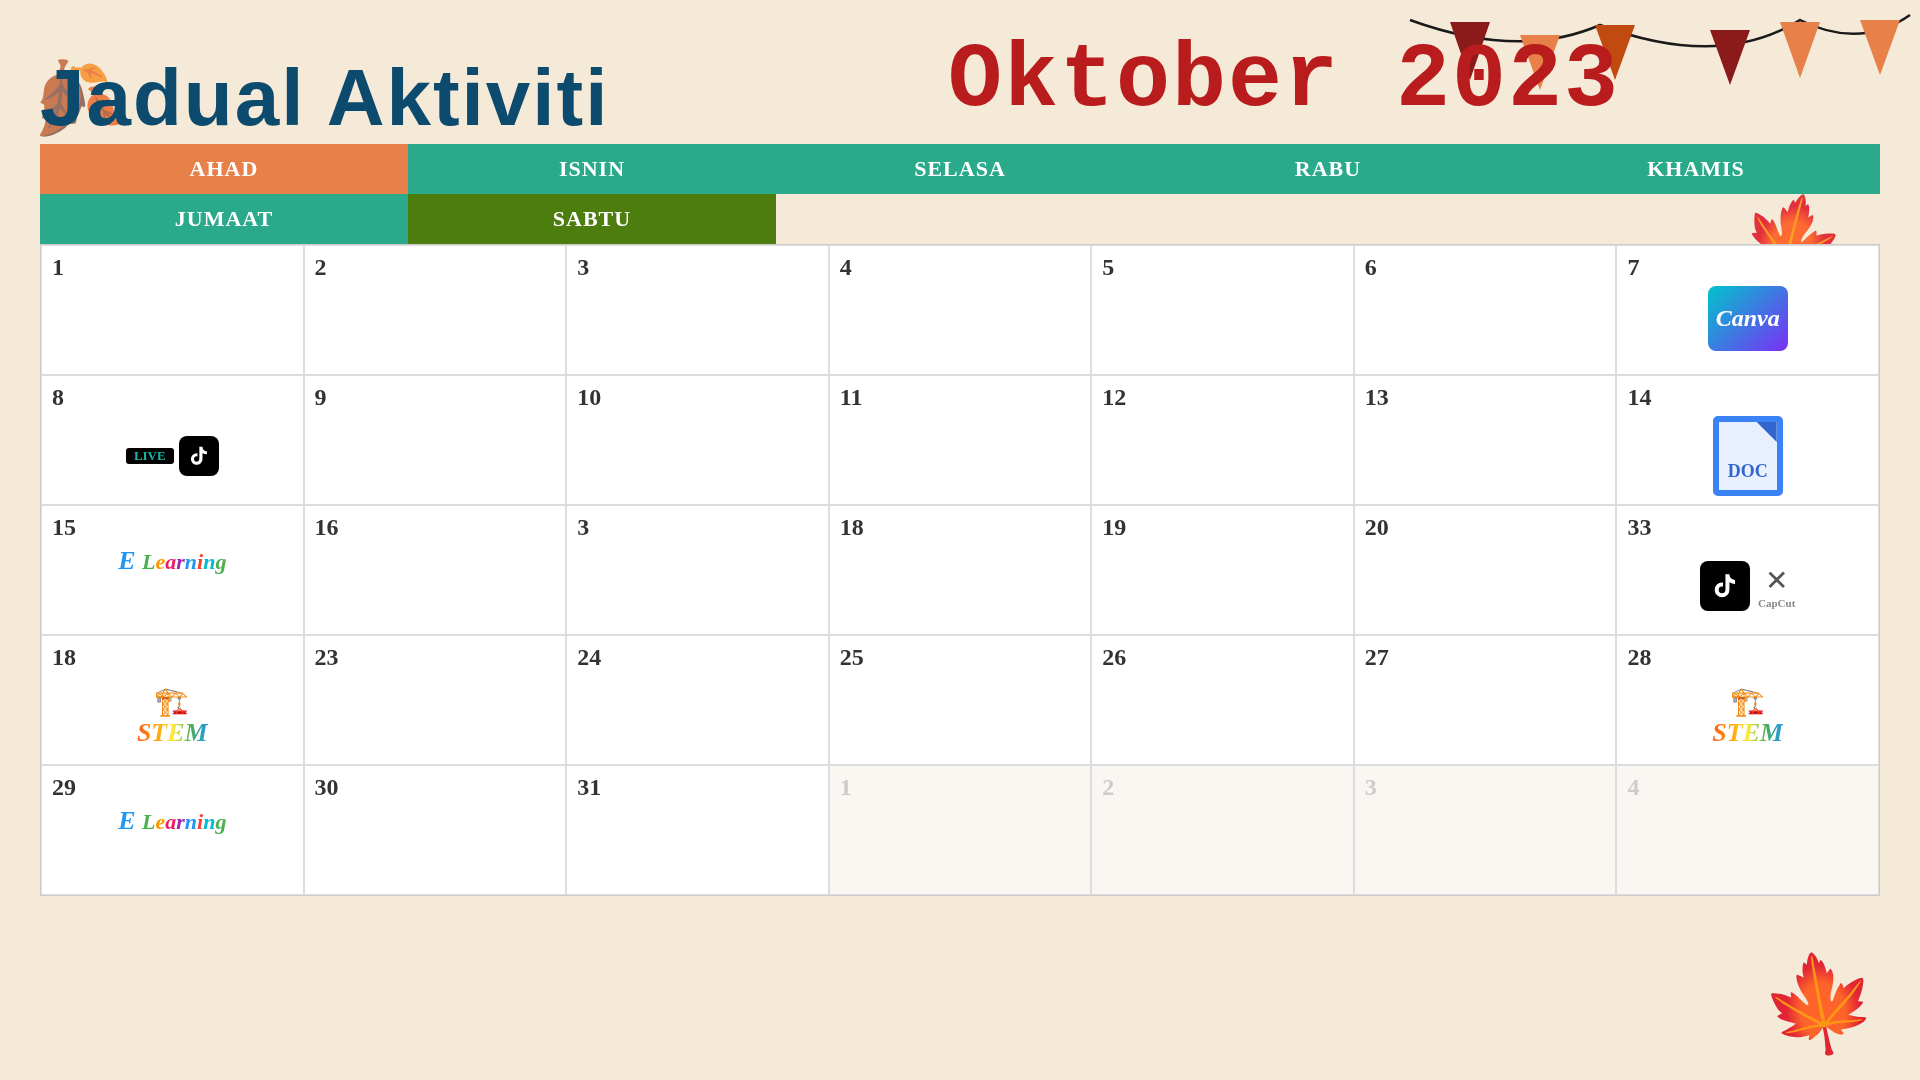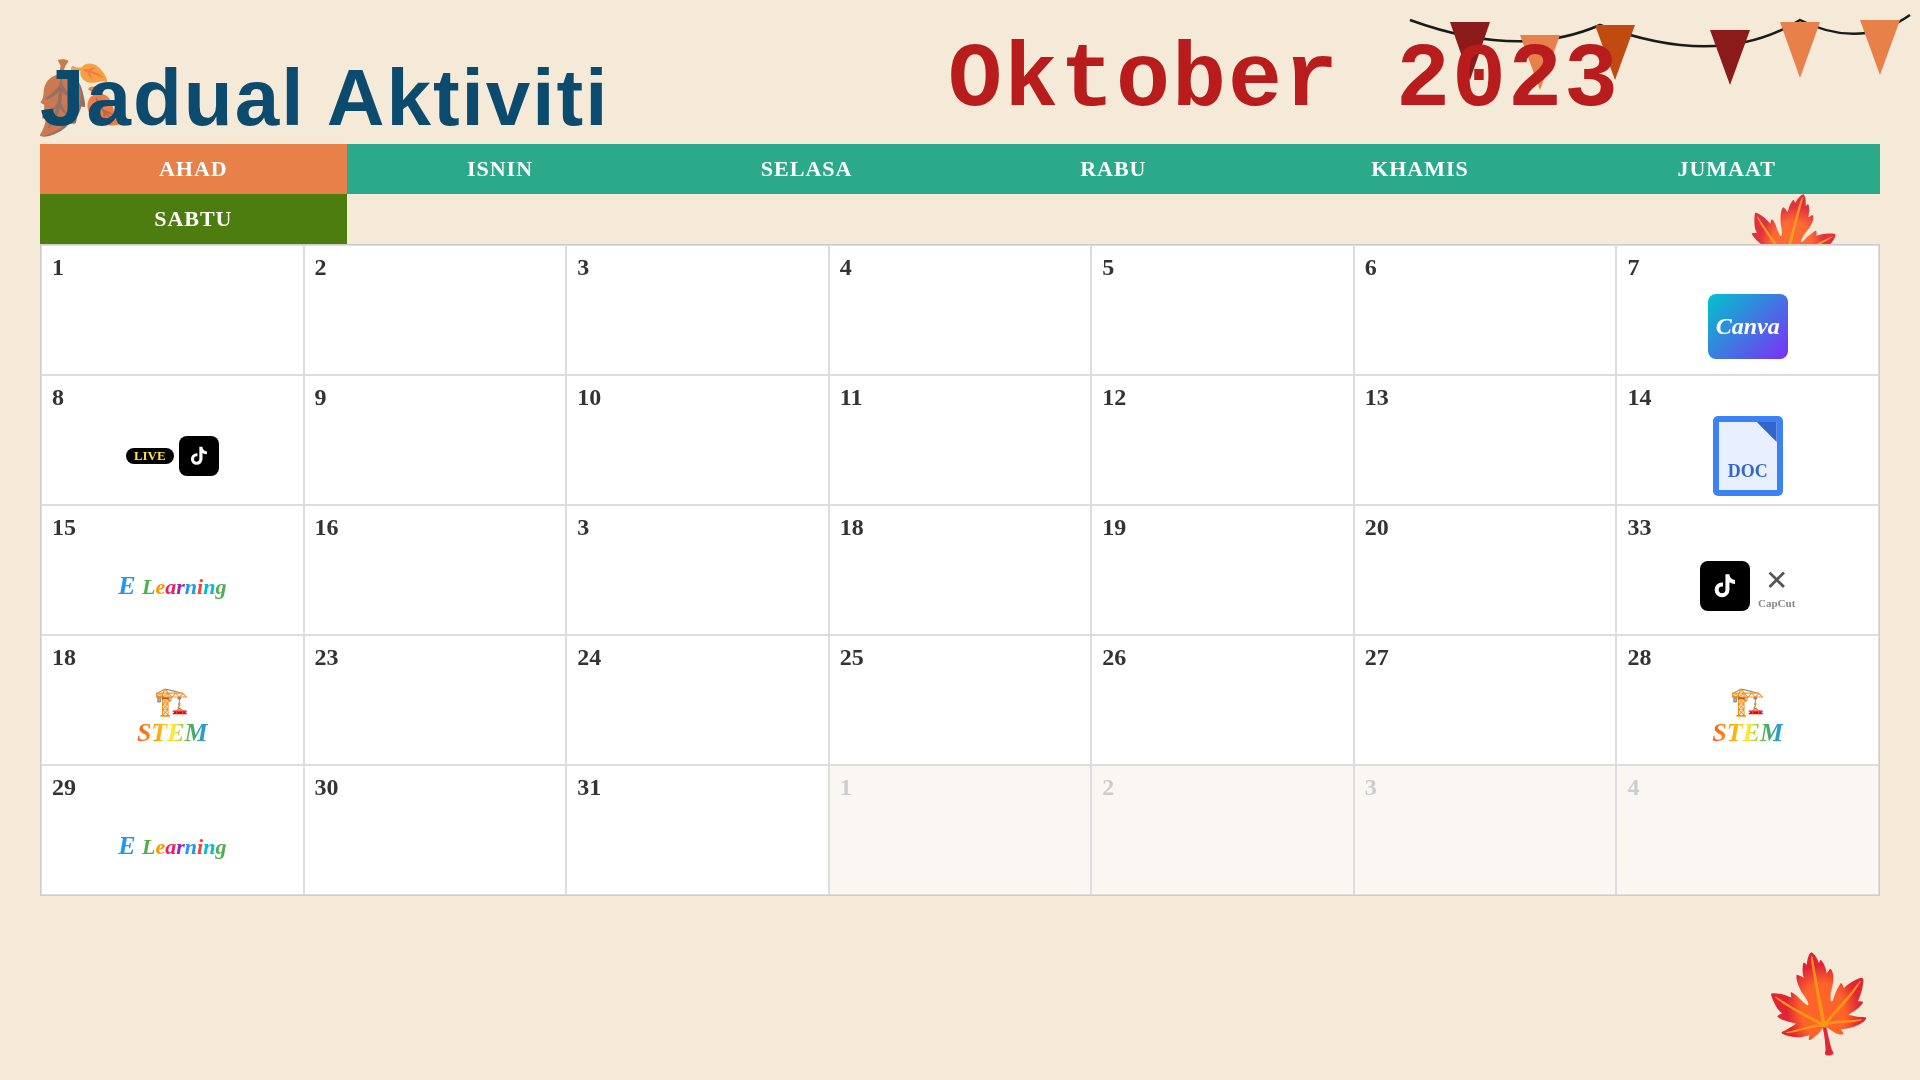--- a/index.html
+++ b/index.html
@@ -40,21 +40,21 @@
 
     
     .calendar-container {
       margin: 0 40px;
       position: relative;
     }
 
     
     .day-headers {
       display: grid;
-      grid-template-columns: repeat(6, 1fr);
+      grid-template-columns: repeat(5, 1fr);
       gap: 0;
     }
     .day-header {
       padding: 12px 5px;
       text-align: center;
       font-size: 22px;
       font-weight: bold;
       color: white;
       letter-spacing: 1px;
     }
@@ -86,21 +86,20 @@
       color: #333;
     }
     .cell-number.faded-num {
       color: #ccc;
     }
 
     
     .cell-content {
       margin-top: 5px;
       display: flex;
-      align-items: center;
       justify-content: center;
       height: 80px;
     }
 
     
     .canva-badge {
       width: 80px;
       height: 65px;
       background: linear-gradient(135deg, #00c4cc, #7b2ff7);
       border-radius: 8px;
@@ -114,25 +113,25 @@
     }
 
     
     .tiktok-live {
       display: flex;
       align-items: center;
       gap: 5px;
     }
     .live-badge {
       background: black;
-      color: #fde047;
+      color: #14b8a6;
       font-size: 13px;
       font-weight: bold;
       padding: 0 8px;
-      border-radius: 8px;
+      border-radius: 3px;
     }
     .tiktok-icon {
       width: 40px;
       height: 40px;
       background: black;
       border-radius: 8px;
       display: flex;
       align-items: center;
       justify-content: center;
       color: white;

